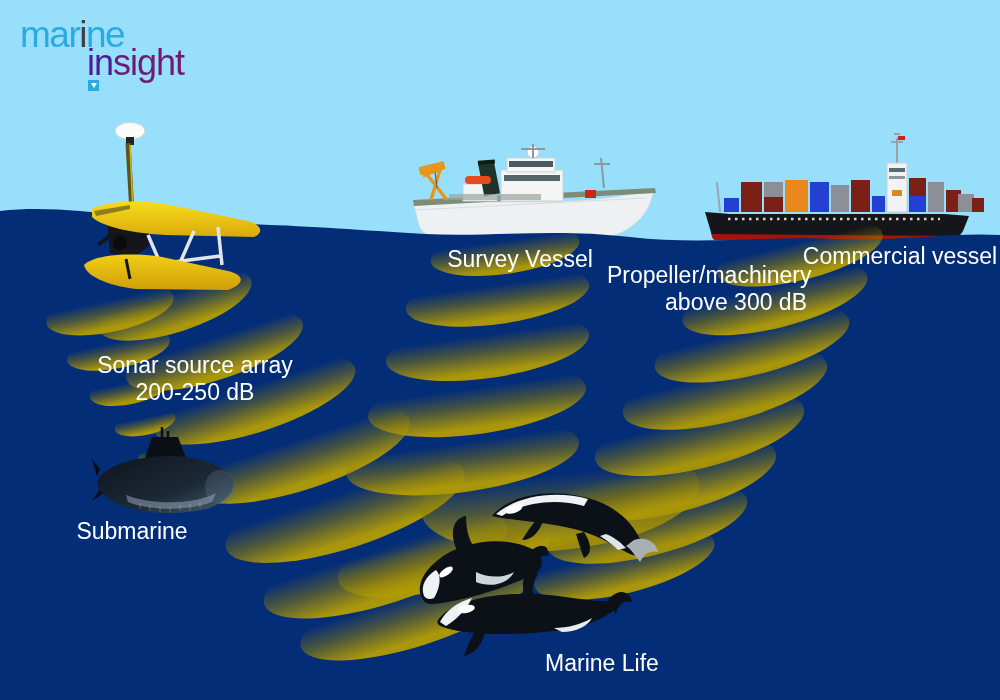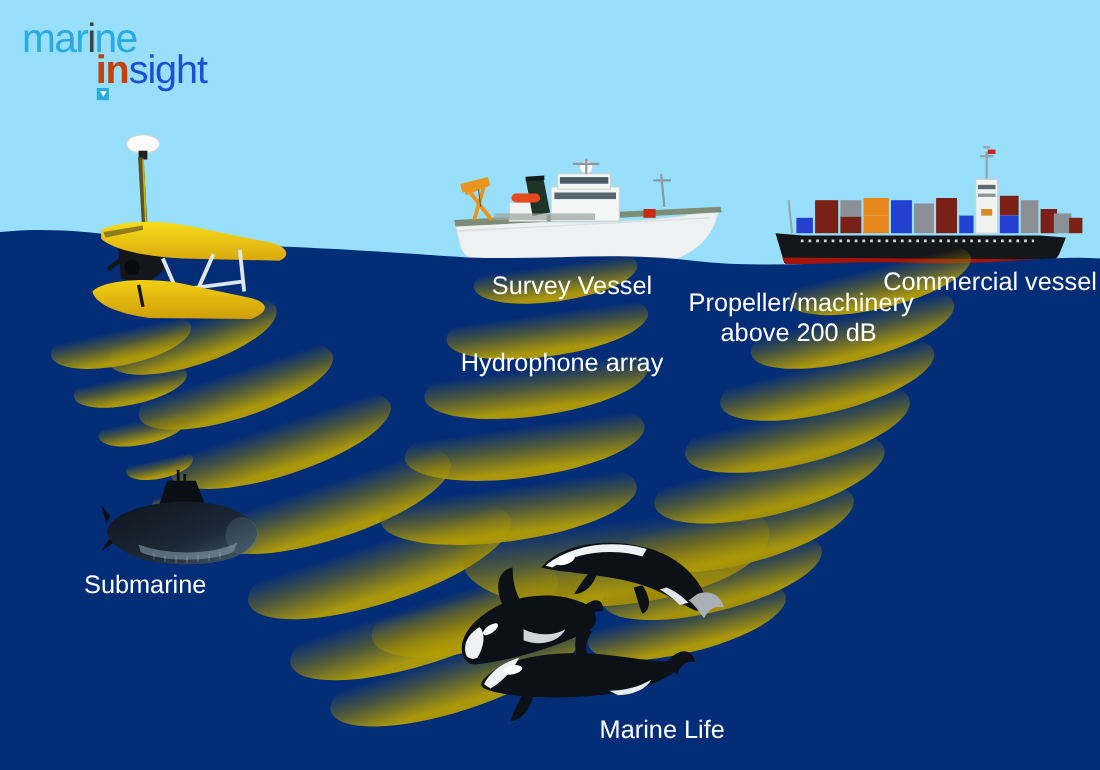--- a/index.html
+++ b/index.html
@@ -6,22 +6,22 @@
   #stage{position:relative;width:1000px;height:700px;overflow:hidden;
          background:#97dffb;font-family:"Liberation Sans",sans-serif;}
   .abs{position:absolute;}
   svg{display:block;overflow:visible;}
 
   
   #logo{left:20px;top:16px;line-height:1;}
   .logo-r1{font-size:37px;font-weight:normal;letter-spacing:-1.5px;color:#29abe2;}
   .logo-r1 .dk{color:#414042;}
   .logo-r2{position:absolute;left:67px;top:29px;font-size:36px;letter-spacing:-1px;white-space:nowrap;}
-  .logo-r2 .b{font-weight:bold;color:#c2410c;}
-  .logo-r2 .g{font-weight:normal;color:#1d4ed8;}
+  .logo-r2 .b{font-weight:normal;color:#4c1d95;}
+  .logo-r2 .g{font-weight:normal;color:#701a75;}
   .logo-sq{position:absolute;left:68px;top:64px;width:11px;height:11px;background:#29abe2;}
   .logo-sq:after{content:"";position:absolute;left:3px;top:3px;width:0;height:0;
      border-left:3px solid transparent;border-right:3px solid transparent;border-top:5px solid #fff;}
 
   
   .beam{position:absolute;border-radius:50%;
     background:linear-gradient(to bottom,
       rgba(4,45,119,0) 28%,
       rgba(140,124,8,0.50) 56%,
       rgba(176,155,6,0.97) 90%);}
@@ -189,25 +189,28 @@
     <path d="M8,50 C14,38 26,30 40,26 C34,38 24,48 14,54 Z" fill="#eef2f4"></path>
     <path d="M122,56 C136,56 150,52 160,46 C156,54 144,60 130,60 Z" fill="#e8edf0"></path>
     <ellipse cx="34" cy="37" rx="9" ry="4" fill="#ffffff" transform="rotate(-12 34 37)"></ellipse>
     <path d="M54,54 C52,70 44,82 32,84 C36,72 42,60 48,52 Z" fill="#0c1117"></path>
   </svg>
 
   <div class="lbl" style="left:185px;top:230px;width:220px;">
   </div>
   <div class="lbl" style="left:420px;top:246px;width:200px;">Survey Vessel</div>
   <div class="lbl" style="left:800px;top:243px;width:200px;">Commercial vessel</div>
-  <div class="lbl" style="left:626px;top:262px;width:200px;">
+  <div class="lbl" style="left:607px;top:262px;width:200px;text-align:right;">
     <div>Propeller/machinery</div>
-    <div>above 200 dB</div>
-  </div>
-  <div class="lbl" style="left:400px;top:316px;width:222px;">Hydrophone array</div>
+    <div>above 300 dB</div>
+  </div>
+  <div class="lbl" style="left:75px;top:352px;width:240px;">
+    <div>Sonar source array</div>
+    <div>200-250 dB</div>
+  </div>
   <div class="lbl" style="left:52px;top:518px;width:160px;">Submarine</div>
   <div class="lbl" style="left:512px;top:650px;width:180px;">Marine Life</div>
 
   <div class="abs" id="logo">
     <div class="logo-r1"><span>mar</span><span class="dk">i</span><span>ne</span></div>
     <div class="logo-r2"><span class="b">in</span><span class="g">sight</span></div>
     <div class="logo-sq"></div>
   </div>
 
 </div>

